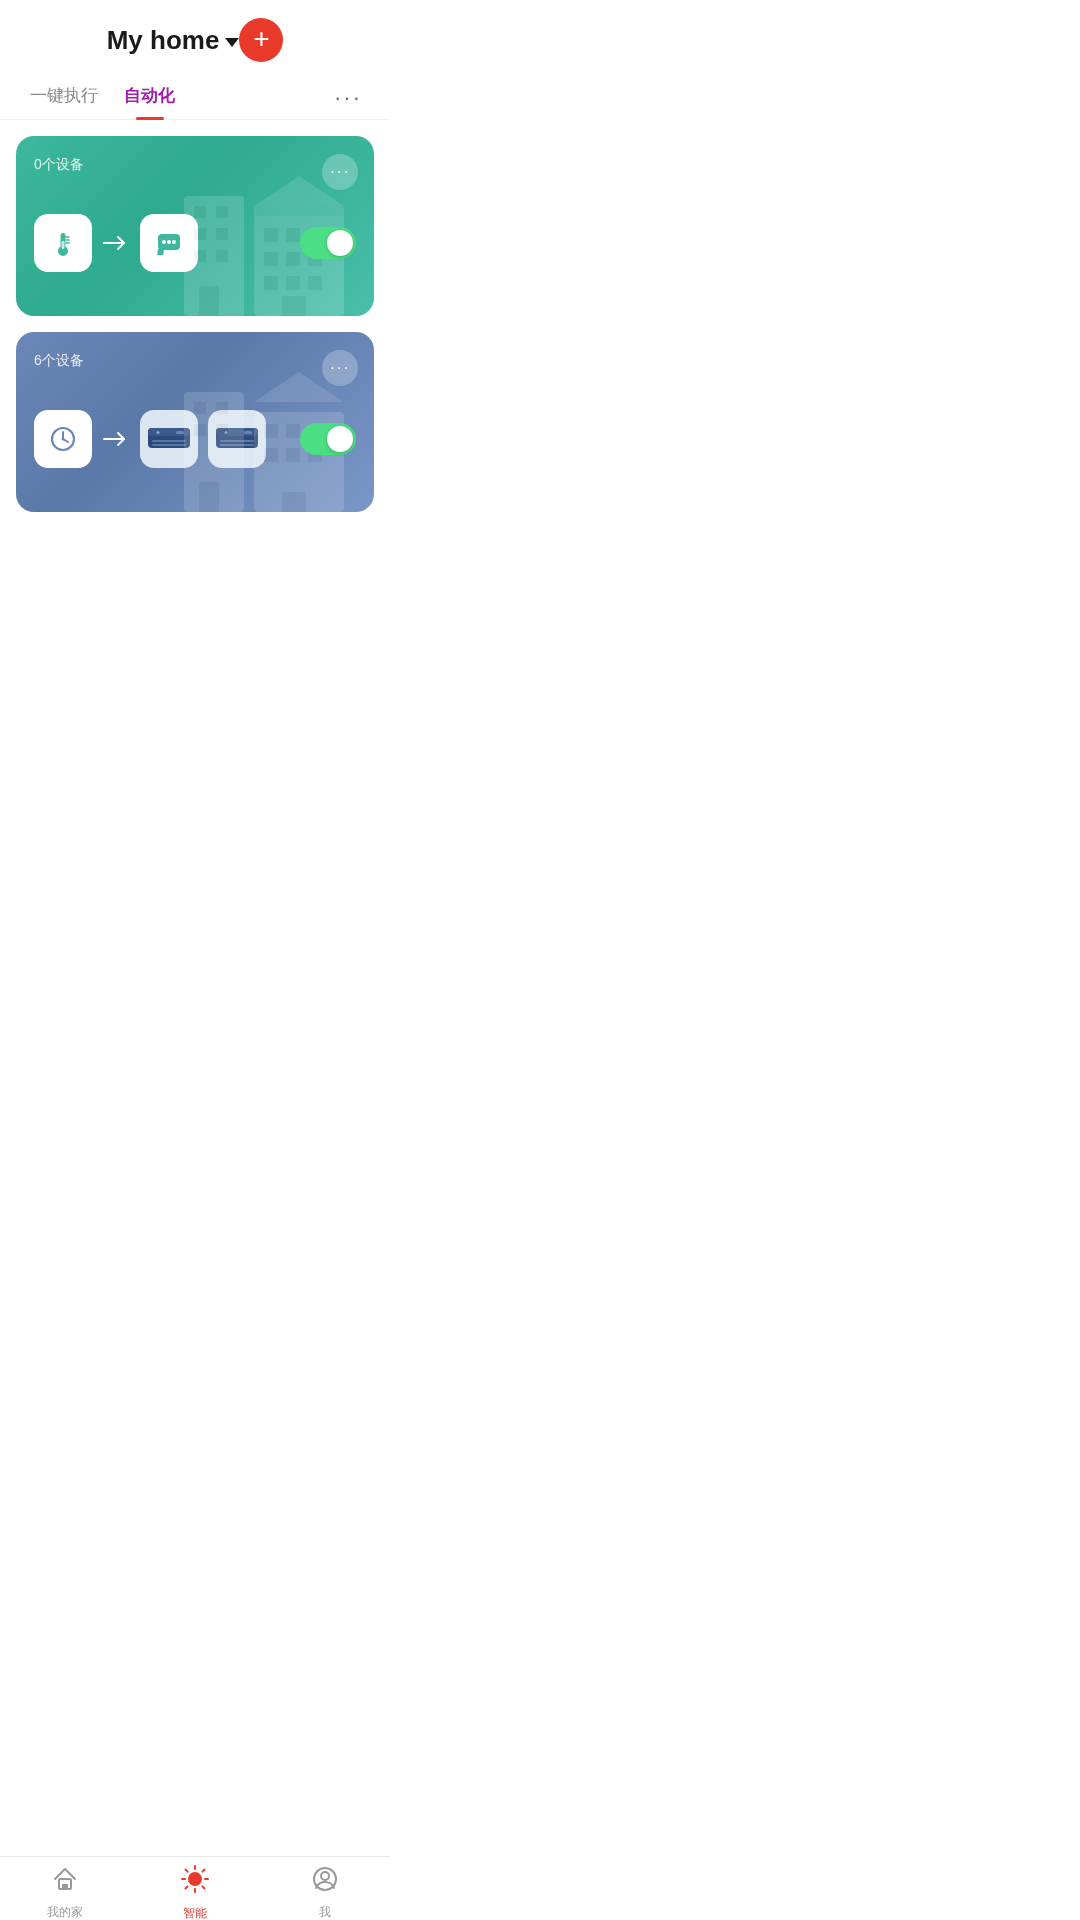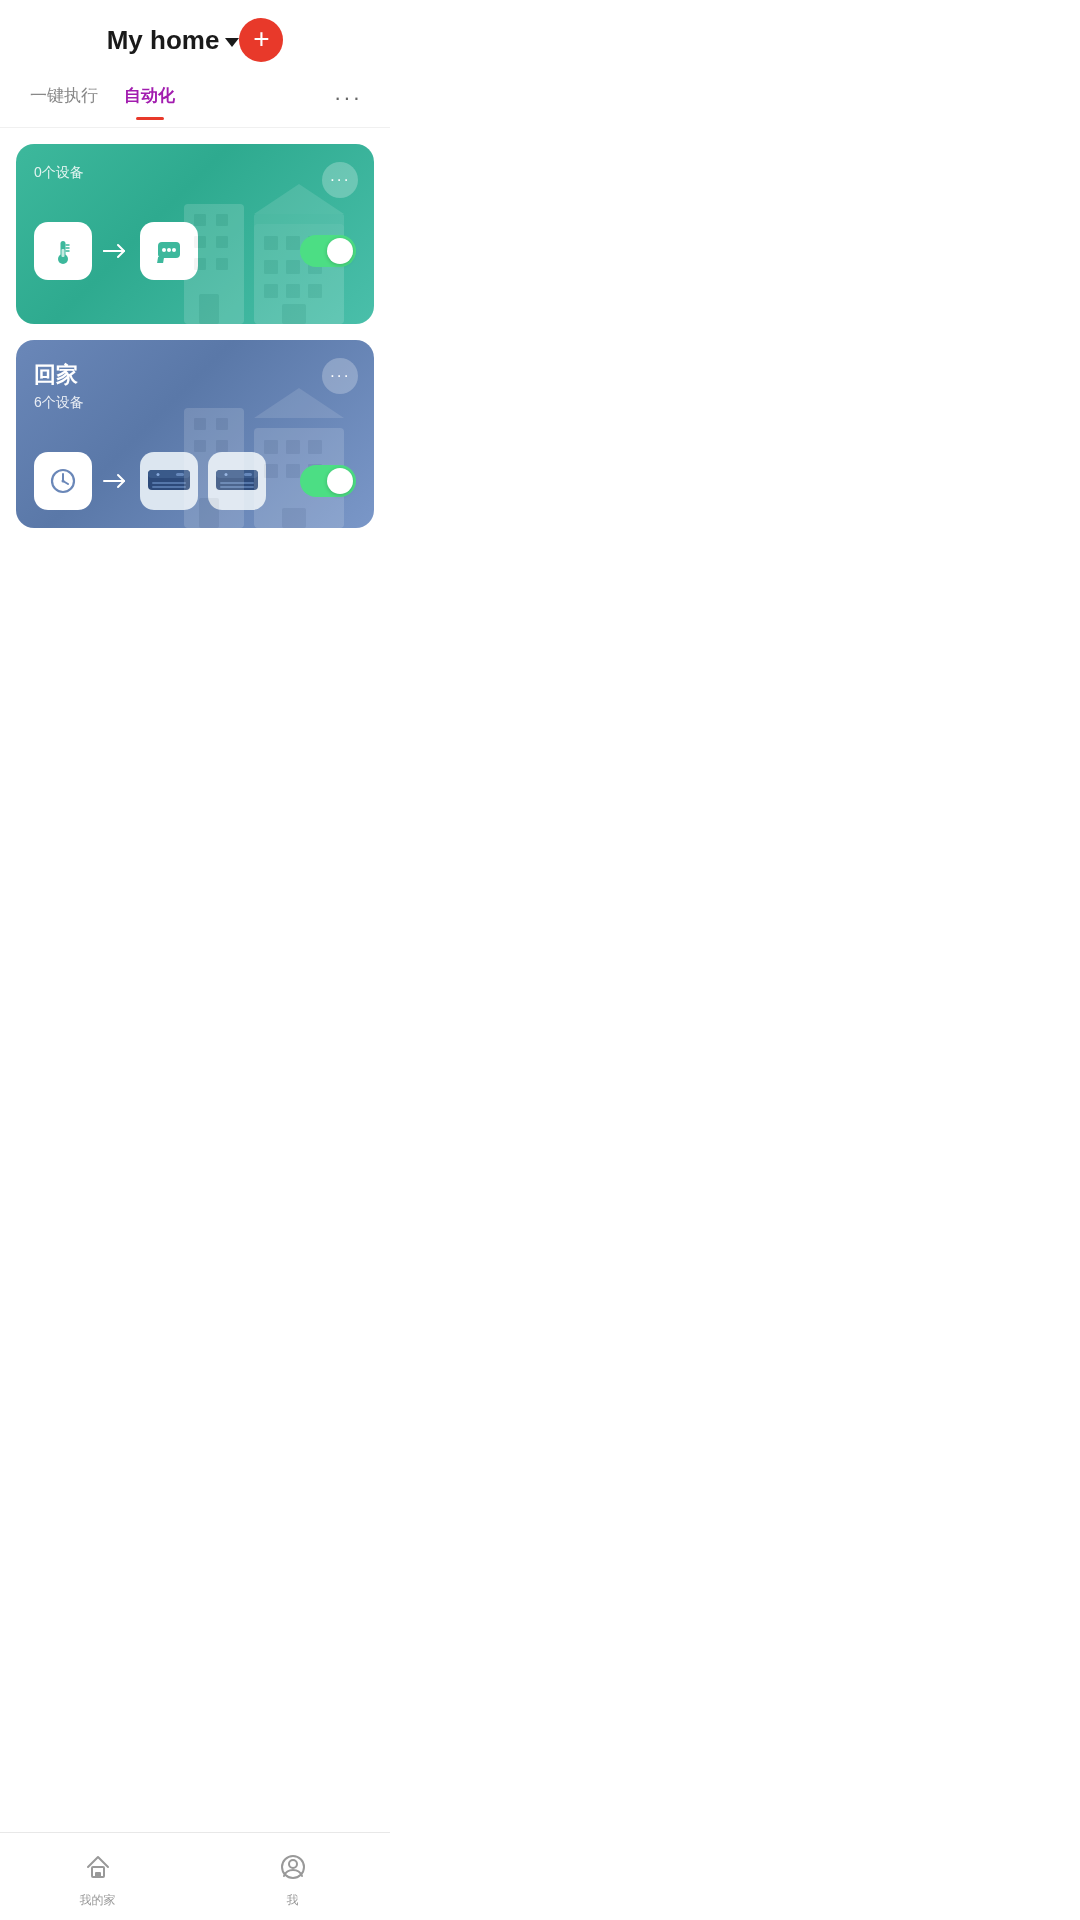--- a/index.html
+++ b/index.html
@@ -63,21 +63,21 @@
       font-size: 28px;
       font-weight: 300;
       line-height: 1;
       margin-top: -2px;
     }
 
     
     .tabs {
       display: flex;
       align-items: center;
-      padding: 4px 20px 8px 20px;
+      padding: 4px 20px 0 20px;
       border-bottom: 1px solid #f0f0f0;
       position: relative;
       justify-content: center;
     }
 
     .tab {
       font-size: 17px;
       color: #888;
       padding: 8px 10px 12px 10px;
       cursor: pointer;
@@ -232,21 +232,21 @@
       justify-content: center;
       overflow: hidden;
     }
 
     
     .bottom-nav {
       position: fixed;
       bottom: 0;
       left: 0;
       width: 390px;
-      height: 88px;
+      height: 64px;
       background: white;
       border-top: 1px solid #e8e8e8;
       display: flex;
       align-items: center;
       justify-content: space-around;
     }
 
     .nav-item {
       display: flex;
       flex-direction: column;
@@ -403,21 +403,20 @@
         <rect x="122" y="96" width="14" height="14" fill="rgba(0,0,0,0.3)" rx="1"></rect>
         <rect x="144" y="96" width="14" height="14" fill="rgba(0,0,0,0.3)" rx="1"></rect>
         <rect x="118" y="140" width="24" height="20" fill="rgba(0,0,0,0.3)" rx="2"></rect>
         <polygon points="135,20 90,50 180,50" fill="white" opacity="0.8"></polygon>
       </svg>
 
       <div class="card-more">
         <span class="card-more-dots">···</span>
       </div>
 
-      <div class="card-title">回家</div>
       <div class="card-subtitle">6个设备</div>
 
       <div class="card-footer">
         <div class="card-icons">
 
           <div class="icon-box">
             <svg width="32" height="32" viewBox="0 0 32 32" fill="none" xmlns="http://www.w3.org/2000/svg">
               <circle cx="16" cy="16" r="11" stroke="#6a87b8" stroke-width="2.2" fill="none"></circle>
               <line x1="16" y1="9" x2="16" y2="16" stroke="#6a87b8" stroke-width="2" stroke-linecap="round"></line>
               <line x1="16" y1="16" x2="21" y2="19" stroke="#6a87b8" stroke-width="2" stroke-linecap="round"></line>
@@ -471,20 +470,37 @@
     <div class="nav-icon">
       <svg width="28" height="28" viewBox="0 0 28 28" fill="none" xmlns="http://www.w3.org/2000/svg">
         <path d="M4 14L14 4L24 14" stroke="#999" stroke-width="2" stroke-linecap="round" stroke-linejoin="round" fill="none"></path>
         <rect x="8" y="14" width="12" height="10" rx="1" stroke="#999" stroke-width="2" fill="none"></rect>
         <rect x="11" y="19" width="6" height="5" rx="1" fill="#999"></rect>
       </svg>
     </div>
     <span class="nav-label">我的家</span>
   </div>
 
+  <div class="nav-item">
+    <div class="nav-icon active">
+      <svg width="30" height="30" viewBox="0 0 30 30" fill="none" xmlns="http://www.w3.org/2000/svg">
+        <circle cx="15" cy="15" r="7" fill="#e8392a"></circle>
+
+        <line x1="15" y1="2" x2="15" y2="5" stroke="#e8392a" stroke-width="2" stroke-linecap="round"></line>
+        <line x1="15" y1="25" x2="15" y2="28" stroke="#e8392a" stroke-width="2" stroke-linecap="round"></line>
+        <line x1="2" y1="15" x2="5" y2="15" stroke="#e8392a" stroke-width="2" stroke-linecap="round"></line>
+        <line x1="25" y1="15" x2="28" y2="15" stroke="#e8392a" stroke-width="2" stroke-linecap="round"></line>
+        <line x1="5.5" y1="5.5" x2="7.6" y2="7.6" stroke="#e8392a" stroke-width="2" stroke-linecap="round"></line>
+        <line x1="22.4" y1="22.4" x2="24.5" y2="24.5" stroke="#e8392a" stroke-width="2" stroke-linecap="round"></line>
+        <line x1="24.5" y1="5.5" x2="22.4" y2="7.6" stroke="#e8392a" stroke-width="2" stroke-linecap="round"></line>
+        <line x1="7.6" y1="22.4" x2="5.5" y2="24.5" stroke="#e8392a" stroke-width="2" stroke-linecap="round"></line>
+      </svg>
+    </div>
+    <span class="nav-label active">智能</span>
+  </div>
 
   <div class="nav-item">
     <div class="nav-icon">
       <svg width="28" height="28" viewBox="0 0 28 28" fill="none" xmlns="http://www.w3.org/2000/svg">
         <circle cx="14" cy="14" r="11" stroke="#999" stroke-width="2" fill="none"></circle>
         <circle cx="14" cy="11" r="4" stroke="#999" stroke-width="2" fill="none"></circle>
         <path d="M5 23c1.5-4 4.5-6 9-6s7.5 2 9 6" stroke="#999" stroke-width="2" stroke-linecap="round" fill="none"></path>
       </svg>
     </div>
     <span class="nav-label">我</span>

